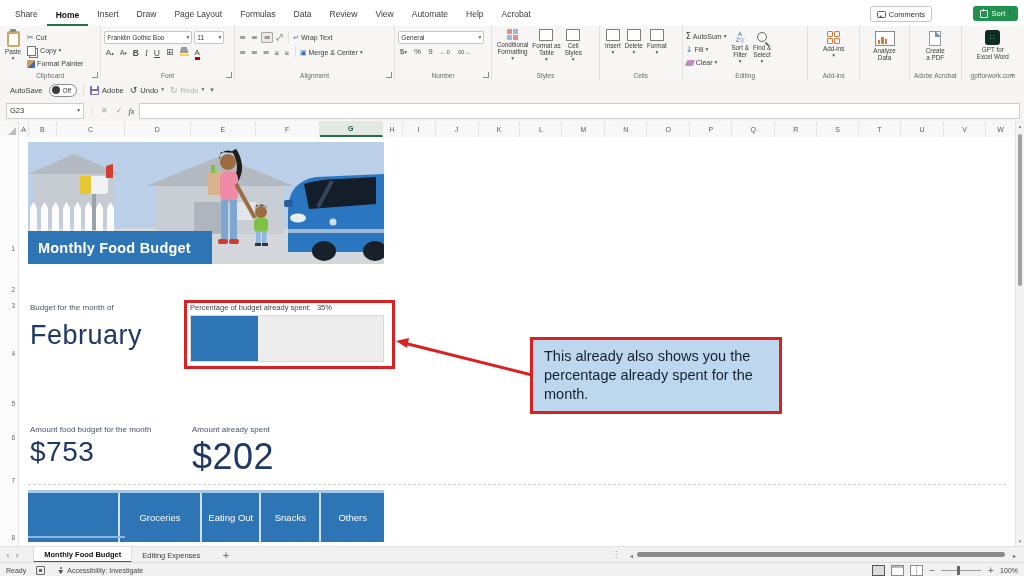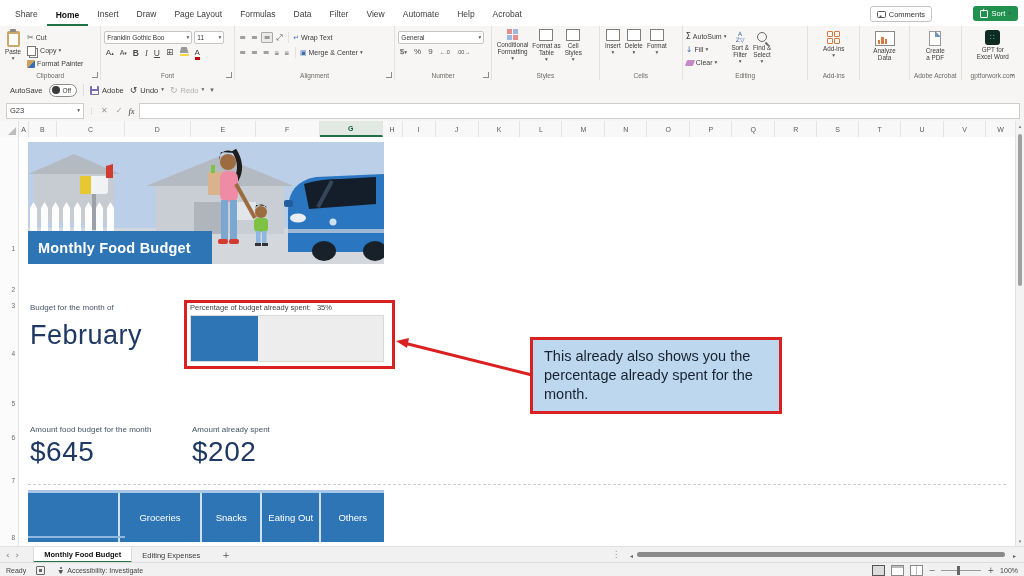--- a/index.html
+++ b/index.html
@@ -174,21 +174,21 @@
 
   <div id="tabrow">
     <div id="rtabs">
         <div class="rtab">Share</div>
         <div class="rtab active">Home</div>
         <div class="rtab">Insert</div>
         <div class="rtab">Draw</div>
         <div class="rtab">Page Layout</div>
         <div class="rtab">Formulas</div>
         <div class="rtab">Data</div>
-        <div class="rtab">Filter</div>
+        <div class="rtab">Review</div>
         <div class="rtab">View</div>
         <div class="rtab">Automate</div>
         <div class="rtab">Help</div>
         <div class="rtab">Acrobat</div>
       </div>
     <div id="comments-btn">
       <span class="bubble"></span>
       <span>Comments</span>
     </div>
     <div id="share-btn">
@@ -564,33 +564,33 @@
 
     <div id="pct-line">
       <span>Percentage of budget already spent:</span><span class="v">35%</span>
     </div>
     <div id="pbar">
       <div id="pfill" style="width: 35%;"></div>
     </div>
     <div id="redbox"></div>
 
     <div class="small-label" style="left:30px;top:288px">Amount food budget for the month</div>
-    <div class="bigval" style="left:30px;top:299px;font-size:28px">$645</div>
+    <div class="bigval" style="left:30px;top:299px;font-size:28px">$753</div>
     <div class="small-label" style="left:192px;top:288px">Amount already spent</div>
-    <div class="bigval" style="left:192px;top:299px;font-size:28px">$202</div>
+    <div class="bigval" style="left:192px;top:299px;font-size:36px">$202</div>
 
     <div id="dashline"></div>
 
     <div id="btable-wrap">
       <div id="btable-topline"></div>
       <div id="btable">
           <div class="bth" style="width: 98px;"></div>
           <div class="bth" style="width: 88px; text-align: center;">Groceries</div>
+          <div class="bth" style="width: 63px;">Eating Out</div>
           <div class="bth" style="width: 64px;">Snacks</div>
-          <div class="bth" style="width: 63px;">Eating Out</div>
           <div class="bth" style="width: 67px;">Others</div>
         </div>
     </div>
     <div id="cell-underline"></div>
 
     <div id="callout">
       <span>This already also shows you the percentage already spent for the month.</span>
     </div>
 
     <svg id="arrow-svg">

